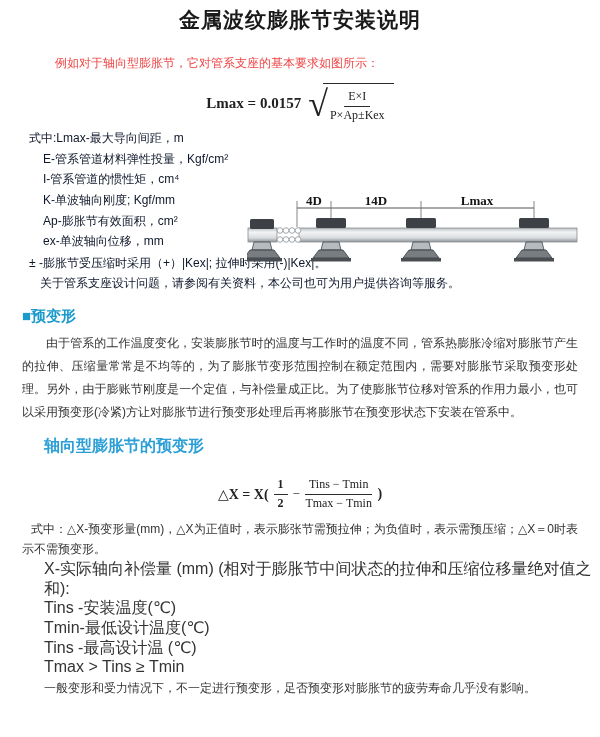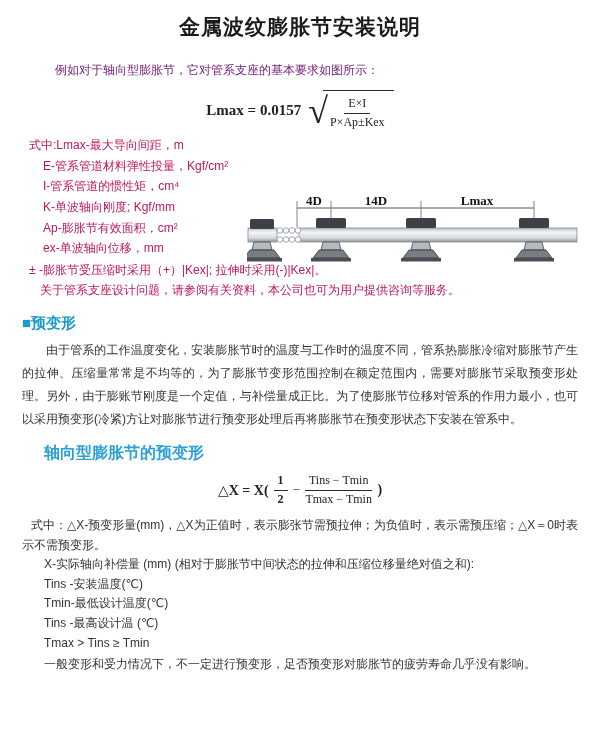--- a/index.html
+++ b/index.html
@@ -1,70 +1,70 @@
 <!DOCTYPE html>
 <html><head>
 <meta charset="utf-8">
 <style>
   * { margin:0; padding:0; box-sizing:border-box; }
   html,body { background:#ffffff; }
   body { font-family:"Liberation Sans","DejaVu Sans",sans-serif; color:#333; }
   .page {
     position:relative; width:600px; height:707px; margin:0 auto;
-    background:#ffffff; overflow:hidden; padding-top:13px;
+    background:#ffffff; overflow:hidden; padding-top:6px;
   }
   .page-title {
     text-align:center; font-size:21px; font-weight:bold; color:#1a1a1a;
     letter-spacing:1px; margin-bottom:18px;
   }
   .para { margin:0 22px; font-size:12px; line-height:23px; text-align:justify; color:#333; }
   .para.lead { text-indent:0; }
   .lead .sec1-heading {
     display:inline-block; margin-left:33px; font-size:16px; font-weight:bold;
     color:#1a99cc; vertical-align:-1px; margin-right:4px; text-indent:0;
   }
-  .example-line { margin:0 22px; font-size:12px; line-height:22px; text-indent:33px; color:#701a75; }
+  .example-line { margin:0 22px; font-size:12px; line-height:22px; text-indent:33px; color:#ef4444; }
 
   
   .formula { display:flex; align-items:center; justify-content:center;
              font-family:"Liberation Serif","DejaVu Serif",serif; color:#222; }
   .f-lhs { font-weight:bold; font-size:15px; margin-right:7px; }
   .f1 { margin:9px 0 5px; min-height:38px; }
   .sqrt { display:inline-flex; align-items:center; }
   .sqrt-sign { font-size:36px; font-weight:400; line-height:0.85; margin-right:-5px;
                transform:translateY(1px); color:#222; }
   .radicand { border-top:1.6px solid #2b2b2b; padding:2px 9px 0 7px; }
   .frac { display:inline-flex; flex-direction:column; align-items:center;
           font-size:12px; line-height:1.3; }
   .frac .num { border-bottom:1px solid #2b2b2b; padding:0 4px 1px; }
   .frac .den { padding-top:1px; }
   .frac.upright { font-style:normal; font-weight:bold; }
-  .f2 { margin:9px 0 8px; gap:5px; }
+  .f2 { margin:20px 0 8px; gap:5px; }
   .f2 .f-pre, .f2 .f-post { font-weight:bold; font-size:14px; }
   .f2 .f-minus { font-size:13px; }
 
   
-  .defs { margin-left:29px; margin-top:3px; font-size:12px; line-height:20.6px; color:#be185d; }
+  .defs { margin-left:29px; margin-top:3px; font-size:12px; line-height:20.6px; color:#0f172a; }
   .def-line.sub { margin-left:14px; }
   .def-line.pm { margin-top:1px; }
   .def-line.consult { margin-left:11px; }
 
   
   .diagram { position:absolute; left:247px; top:194px; width:348px; height:92px; }
   .dim-label { font-family:"Liberation Serif","DejaVu Serif",serif; font-weight:bold;
                font-size:13px; fill:#151515; }
 
   .sec2-heading { margin:13px 0 6px 22px; font-size:15px; font-weight:bold; color:#1a99cc; }
   .body2 { text-indent:2em; }
 
   .sub-heading { font-size:16px; font-weight:bold; color:#2b9fd6; }
   .sub-heading.axial { margin:12px 0 0 44px; }
 
   .explain { margin:0 22px; font-size:12px; line-height:20px; text-indent:9px; text-align:justify; }
-  .plain-lines { margin-left:44px; font-size:12px; line-height:19.6px; color:#333; }
+  .plain-lines { margin-left:44px; font-size:16px; line-height:19.6px; color:#333; }
   .note-line { margin-left:44px; font-size:12px; line-height:20px; margin-top:1px; }
 </style>
 </head>
 <body>
 
 <div class="page">
 
   <h1 class="page-title">金属波纹膨胀节安装说明</h1>
 
 

